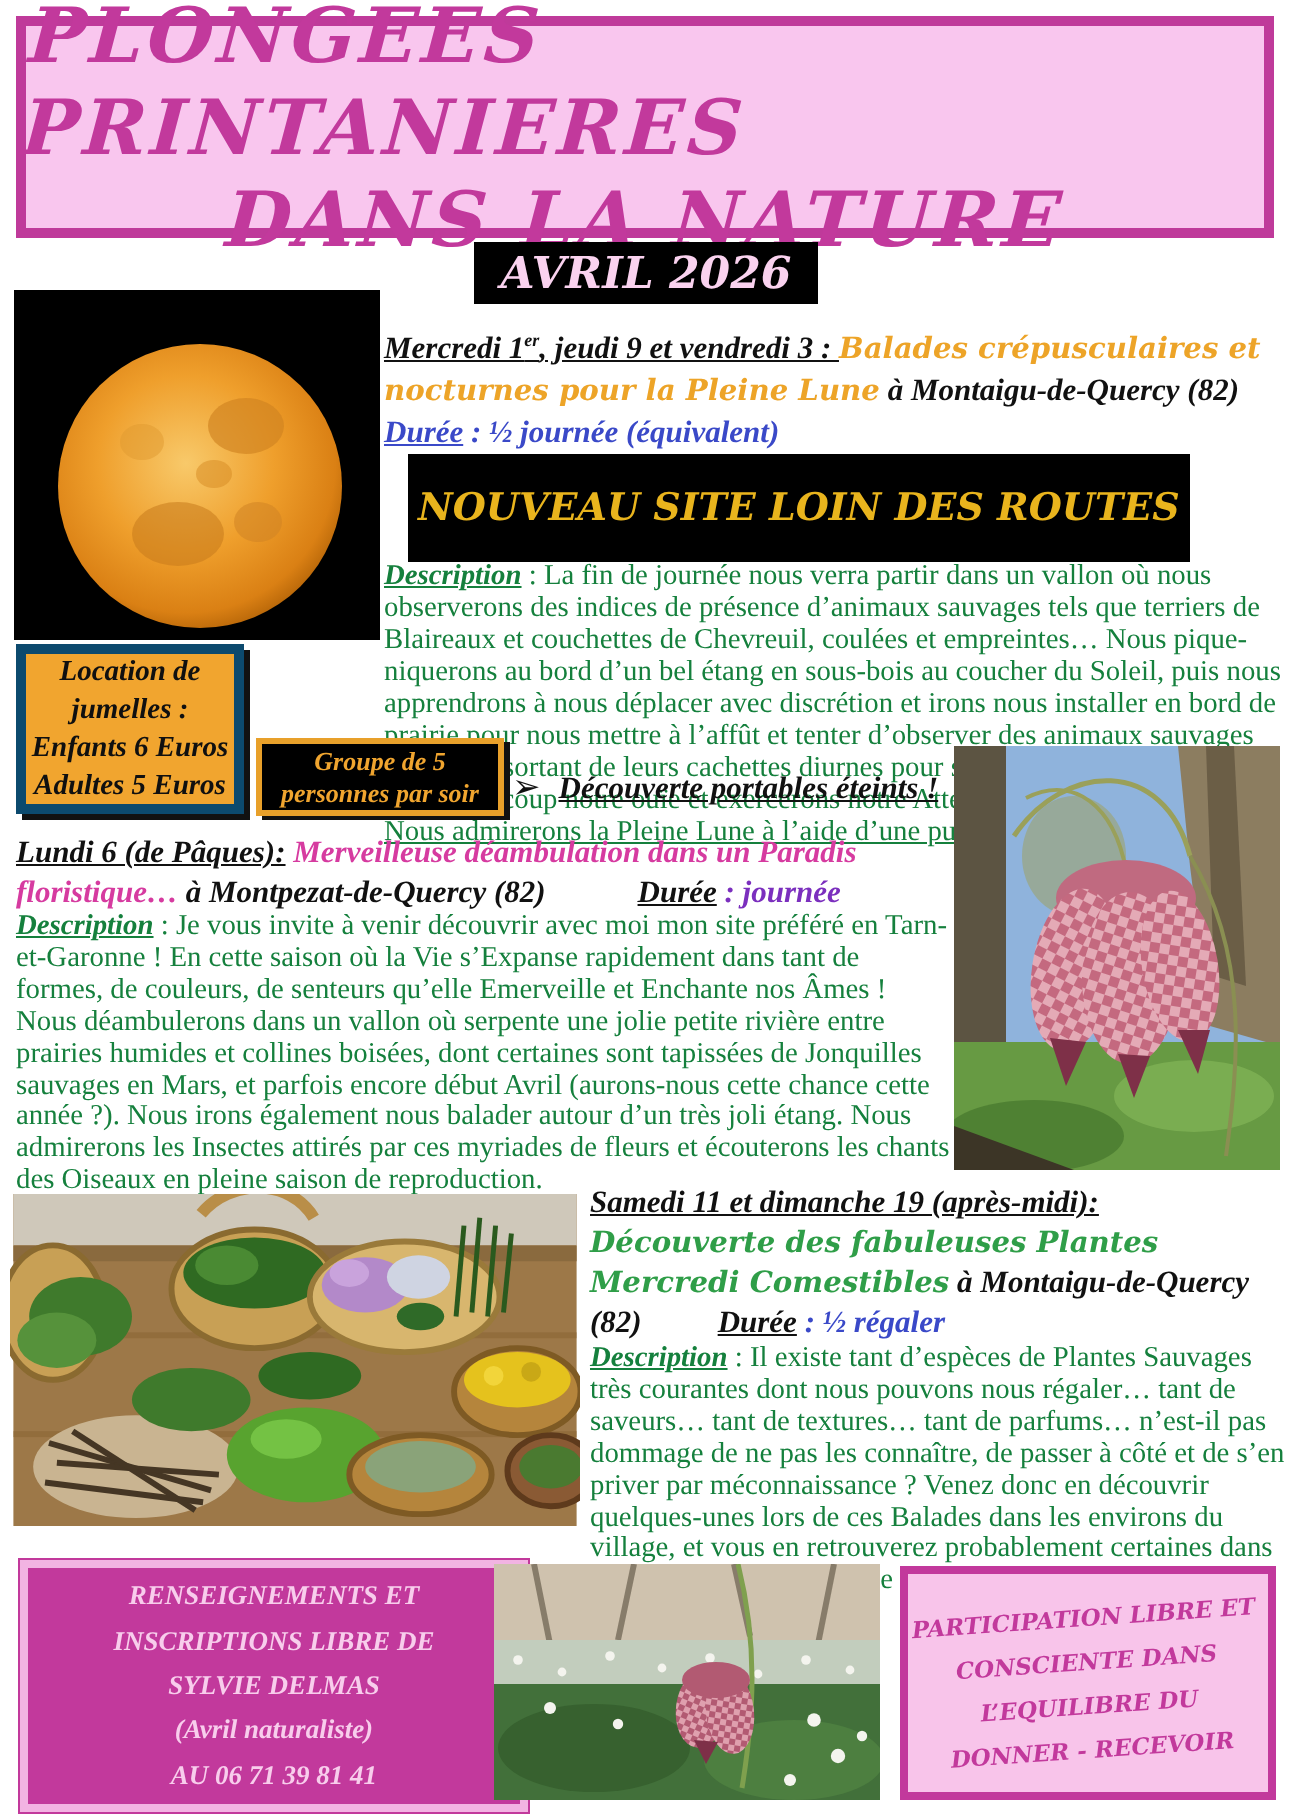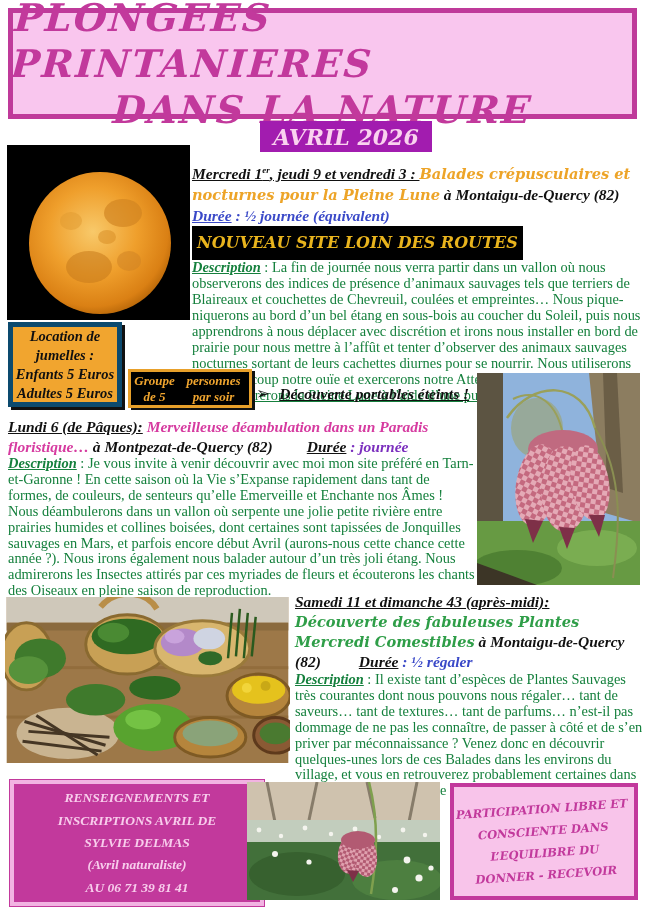--- a/index.html
+++ b/index.html
@@ -7,23 +7,23 @@
   .page { position:relative; width:645px; height:910px; background:#ffffff; overflow:hidden;
           font-family:"Liberation Serif", serif; color:#111; }
 
   
   .title-box { position:absolute; left:8px; top:8px; width:629px; height:111px;
                background:#f9c6ee; border:5px solid #bf3a9a;
                display:flex; flex-direction:column; align-items:center; justify-content:center; }
   .title-line { font-family:"DejaVu Serif", serif; font-style:italic; font-weight:bold;
                 font-size:38px; line-height:46px; letter-spacing:2px; color:#c2399c; transform:skewX(-4deg); }
   .month-banner { position:absolute; left:237px; top:121px; width:172px; height:31px;
-                  background:#a21caf; color:#fad2ef;
+                  background:#000000; color:#fad2ef;
                   font-family:"DejaVu Serif", serif; font-style:italic; font-weight:bold; font-size:22px;
-                  display:flex; align-items:center; justify-content:center;margin-left:23px; }
+                  display:flex; align-items:center; justify-content:center; }
 
   
   figure.photo { position:absolute; line-height:0; }
   .photo-moon   { left:7px;  top:145px; width:183px; height:175px; }
   .photo-frit   { left:477px; top:373px; width:163px; height:212px; }
   .photo-basket { left:5px;  top:597px; width:285px; height:166px; }
   .photo-forest { left:247px; top:782px; width:193px; height:118px; }
   figure.photo svg { width:100%; height:100%; display:block; }
 
   
@@ -36,40 +36,40 @@
   .blue { color:#3a49c8; }
   .purple { color:#7b2fbe; }
   .green { color:#2f9e48; }
   .magenta-t { color:#d63ba0; }
   sup { font-size:9px; vertical-align:super; }
 
   
   .event1 { position:absolute; left:192px; top:160px; width:452px; }
   .event1 .duree-line { margin-top:0; }
   .highlight { display:inline-block; background:#000; color:#e9b41d;
-               font-family:"DejaVu Serif", serif; font-style:italic; font-weight:bold; font-size:16px;
-               padding:8px 5px; line-height:18px; }
+               font-family:"DejaVu Serif", serif; font-style:italic; font-weight:bold; font-size:19px;
+               padding:18px 5px; margin-left:12px; line-height:18px; }
   .closing { text-decoration:underline; margin-top:1px; }
 
   .event2 { position:absolute; left:8px; top:417px; width:468px; }
   .event2 .head { line-height:19.5px; }
-  .gap-md { display:inline-block; margin-left:34px; }
+  .gap-md { display:inline-block; margin-left:46px; }
 
   .event3 { position:absolute; left:295px; top:592px; width:348px; }
   .event3 .head { line-height:20px; }
   .gap-sm { display:inline-block; margin-left:38px; }
 
   
   .jumelles-box { position:absolute; left:8px; top:322px; width:114px; height:85px;
                   background:#f1a52f; border:5px solid #0c4a6e; box-shadow:3px 3px 0 #111;
                   display:flex; flex-direction:column; align-items:center; justify-content:center;
                   font-style:italic; font-weight:bold; font-size:14.5px; line-height:19px; color:#101010; text-align:center; }
   .groupe-box { position:absolute; left:128px; top:369px; width:124px; height:39px;
                 background:#000; border:3px solid #e8a02a; box-shadow:3px 2px 0 #111;
-                display:flex; align-items:center; justify-content:center;
+                display:flex; flex-direction:column; align-items:center; justify-content:center;
                 font-style:italic; font-weight:bold; font-size:13px; line-height:15.5px; color:#f0a52f; text-align:center; }
   .phones { position:absolute; left:256px; top:383px; font-style:italic; font-weight:bold; font-size:15.5px; color:#111; }
   .phones .arrow { font-style:normal; font-weight:normal; font-size:17px; margin-right:9px; text-decoration:none; }
 
   
   .info-box { position:absolute; left:10px; top:780px; width:254px; height:126px;
               background:#c2399c; border:4px solid #f2b3e2; outline:1px solid #c2399c;
               display:flex; flex-direction:column; align-items:center; justify-content:space-evenly;
               font-style:italic; font-weight:bold; font-size:13.5px; color:#f8cdec; text-align:center; }
   .participation-box { position:absolute; left:450px; top:783px; width:188px; height:117px;
@@ -119,21 +119,21 @@
     </p>
     <p class="desc">
       <span class="lbl u">Description</span><span> : La fin de journée nous verra partir dans un vallon où nous observerons des indices de présence d’animaux sauvages tels que terriers de Blaireaux et couchettes de Chevreuil, coulées et empreintes… Nous pique-niquerons au bord d’un bel étang en sous-bois au coucher du Soleil, puis nous apprendrons à nous déplacer avec discrétion et irons nous installer en bord de prairie pour nous mettre à l’affût et tenter d’observer des animaux sauvages nocturnes sortant de leurs cachettes diurnes pour se nourrir. Nous utiliserons alors beaucoup notre ouïe et exercerons notre Attention !</span>
     </p>
     <p class="desc closing">Nous admirerons la Pleine Lune  à l’aide d’une puissante longue-vue.</p>
   </section>
 
   <aside class="jumelles-box">
     <div>Location de</div>
     <div>jumelles :</div>
-    <div>Enfants 5 Euros</div>
+    <div>Enfants 6 Euros</div>
     <div>Adultes 5 Euros</div>
   </aside>
 
   <aside class="groupe-box">
     <div>Groupe de 5</div>
     <div>personnes par soir</div>
   </aside>
 
   <p class="phones">
     <span class="arrow">➢</span><span class="u">Découverte portables éteints !</span>
@@ -221,30 +221,30 @@
       <ellipse cx="148" cy="132" rx="40" ry="24" fill="#58a32f"></ellipse>
       <ellipse cx="138" cy="124" rx="18" ry="10" fill="#74c244"></ellipse>
       <ellipse cx="150" cy="92" rx="26" ry="12" fill="#2f6a22"></ellipse>
       <ellipse cx="206" cy="142" rx="36" ry="20" fill="#b5853c" stroke="#7e5a24" stroke-width="3"></ellipse>
       <ellipse cx="206" cy="138" rx="28" ry="13" fill="#8aa379"></ellipse>
     </svg>
   </figure>
 
   <section class="event3">
     <p class="head">
-      <span class="u">Samedi 11 et dimanche 43 (après-midi):</span><span class="script green"> Découverte des fabuleuses Plantes Mercredi Comestibles</span><span> à Montaigu-de-Quercy (82)</span><span class="gap-sm"><span class="u">Durée</span><span class="blue"> : ½ régaler</span></span>
+      <span class="u">Samedi 11 et dimanche 19 (après-midi):</span><span class="script green"> Découverte des fabuleuses Plantes Mercredi Comestibles</span><span> à Montaigu-de-Quercy (82)</span><span class="gap-sm"><span class="u">Durée</span><span class="blue"> : ½ régaler</span></span>
     </p>
     <p class="desc">
       <span class="lbl u">Description</span><span> : Il existe tant d’espèces de Plantes Sauvages très courantes dont nous pouvons nous régaler… tant de saveurs… tant de textures… tant de parfums… n’est-il pas dommage de ne pas les connaître, de passer à côté et de s’en priver par méconnaissance ? Venez donc en découvrir quelques-unes lors de ces Balades dans les environs du village, et vous en retrouverez probablement certaines dans vos jardins ou tout près de chez vous !</span>
     </p>
   </section>
 
   <aside class="info-box">
     <div>RENSEIGNEMENTS ET</div>
-    <div>INSCRIPTIONS AVRIL DE</div>
+    <div>INSCRIPTIONS LIBRE DE</div>
     <div>SYLVIE DELMAS</div>
     <div>(Avril naturaliste)</div>
     <div>AU 06 71 39 81 41</div>
   </aside>
 
   <figure class="photo photo-forest">
     <svg viewBox="0 0 193 118">
       <defs>
         <pattern id="fritCheck2" width="6" height="6" patternUnits="userSpaceOnUse" patternTransform="rotate(15)">
           <rect width="6" height="6" fill="#b25a72"></rect>

